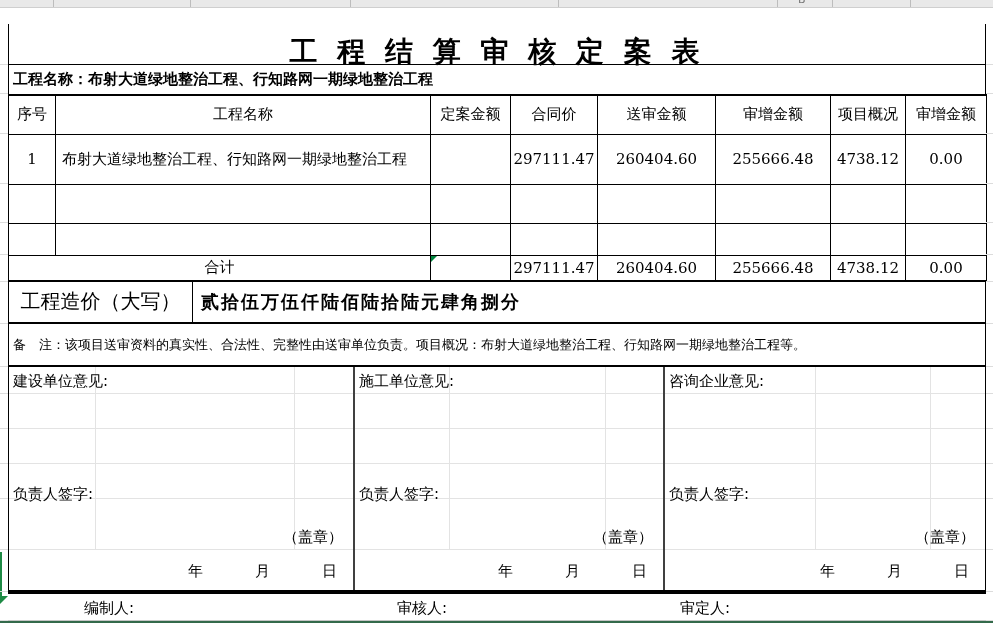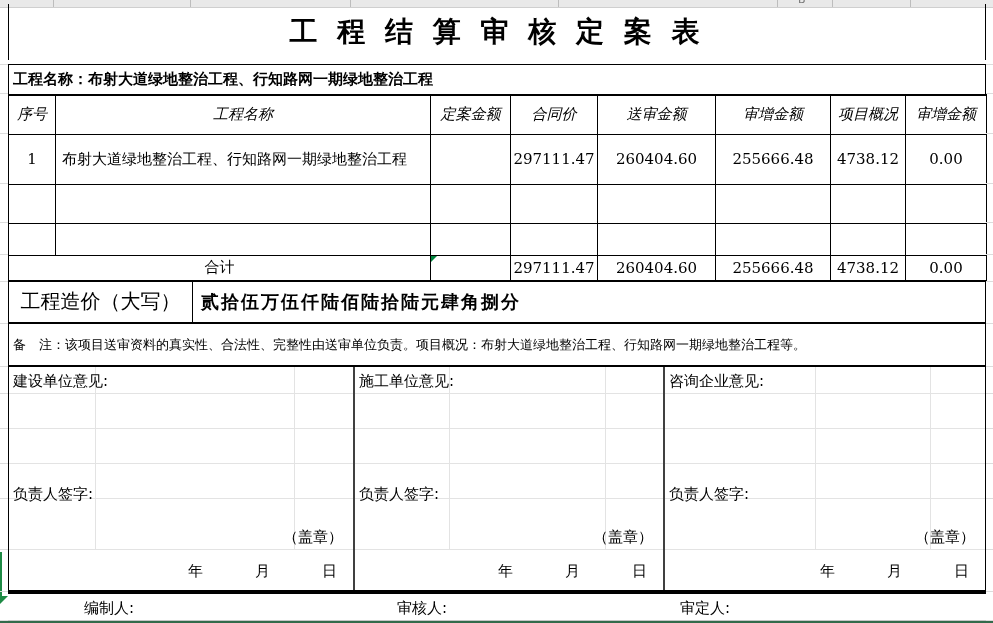--- a/index.html
+++ b/index.html
@@ -7,39 +7,39 @@
           font-family:"DejaVu Sans","Liberation Sans",sans-serif;color:#000;}
 
   
   .strip{position:absolute;left:0;top:0;width:993px;height:7px;background:#e9e9e9;
          border-bottom:1px solid #cfcfcf;overflow:hidden;}
   .strip .sep{position:absolute;top:0;width:1px;height:7px;background:#bdbdbd;}
   .strip .colletter{position:absolute;top:-7px;left:798px;font-size:11px;color:#777;
                     font-family:"DejaVu Sans",sans-serif;}
 
   
-  .title-block{position:absolute;left:8px;top:4px;width:978px;height:56px;box-sizing:border-box;
+  .title-block{position:absolute;left:8px;top:24px;width:978px;height:56px;box-sizing:border-box;
                border-left:1px solid #000;border-right:1px solid #000;
                display:flex;align-items:center;justify-content:center;
                font-family:"DejaVu Serif","Liberation Serif",serif;
                font-weight:bold;font-size:28px;letter-spacing:5px;}
 
   
   .project-row{position:absolute;left:8px;top:64px;width:978px;height:31px;box-sizing:border-box;
                border:1px solid #000;border-bottom:none;
                font-weight:bold;font-size:15px;line-height:29px;padding-left:4px;overflow:hidden;}
 
   
   table.grid{position:absolute;left:8px;top:94px;width:978px;border-collapse:collapse;
              table-layout:fixed;border:1px solid #000;border-top:2px solid #000;border-bottom:2px solid #000;}
   .grid th,.grid td{border:1px solid #000;font-weight:normal;font-size:15px;text-align:center;
                     padding:0;overflow:hidden;white-space:nowrap;vertical-align:middle;}
   .grid .name-cell{text-align:left;padding-left:6px;}
   .grid .num{font-family:"DejaVu Serif","Liberation Serif",serif;}
-  tr.h39{height:39px;font-style:italic;} tr.h50{height:50px;} tr.h32{height:32px;} tr.h26{height:26px;}
+  tr.h39{height:39px;} tr.h50{height:50px;} tr.h32{height:32px;} tr.h26{height:26px;}
   .flag-cell{position:relative;}
   .flag{position:absolute;left:0;top:0;width:0;height:0;
         border-top:6px solid #00843d;border-right:6px solid transparent;}
 
   
   .daxie{position:absolute;left:8px;top:281px;width:978px;height:43px;box-sizing:border-box;
          border-left:1px solid #000;border-right:1px solid #000;border-bottom:2px solid #000;display:flex;}
   .daxie .dlabel{width:183px;border-right:1px solid #000;display:flex;align-items:center;
                  justify-content:center;font-size:20px;}
   .daxie .dvalue{flex:1;display:flex;align-items:center;padding-left:8px;

